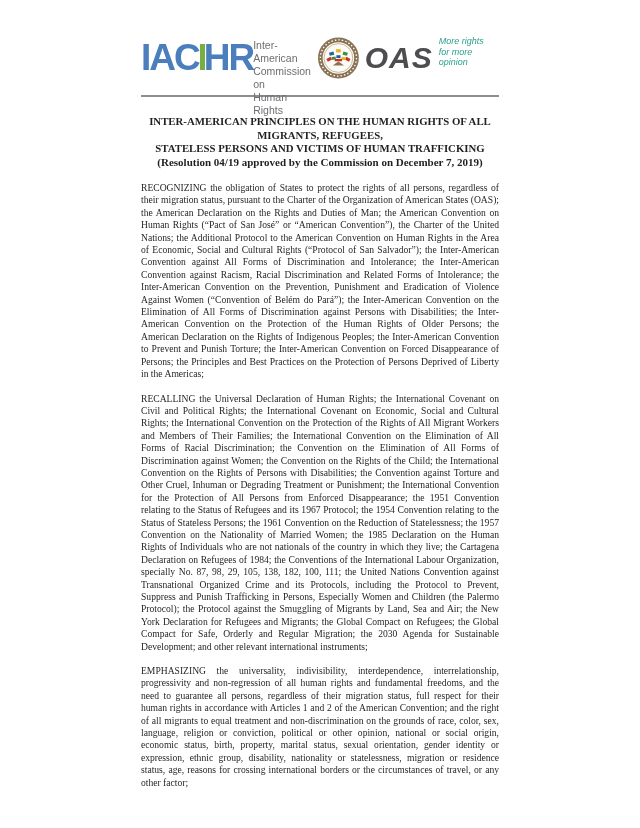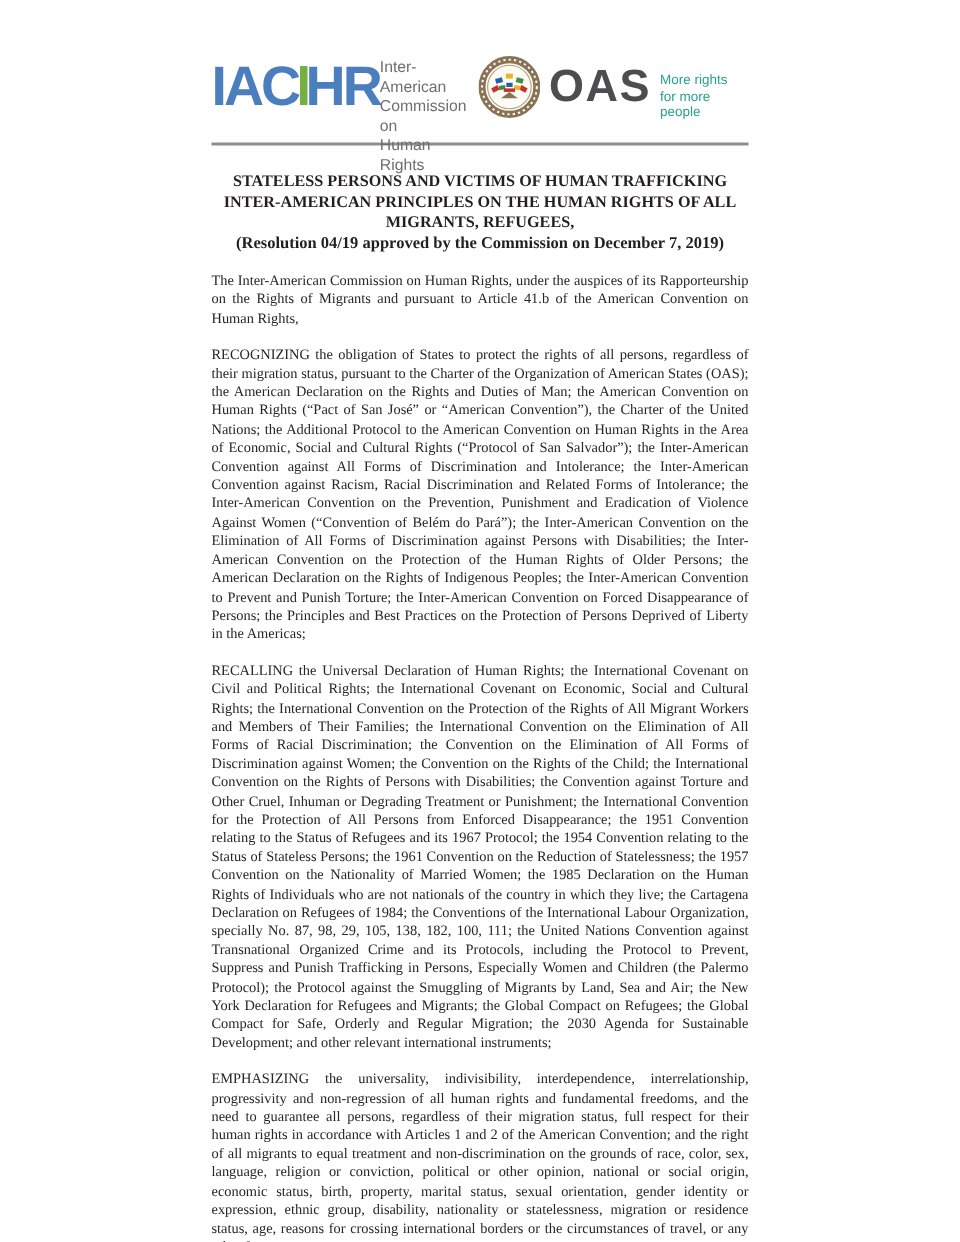--- a/index.html
+++ b/index.html
@@ -41,36 +41,36 @@
     margin: 0 -1px 0 1px;
     vertical-align: baseline;
   }
   .iachr-sub {
     font-family: "Liberation Sans", sans-serif;
     font-size: 10.5px;
     line-height: 13px;
     color: var(--logo_gray, #6d6e71);
     margin-top: 3px;
   }
-  .oas-logo { display: flex; align-items: flex-start; }
+  .oas-logo { display: flex; align-items: flex-start; font-style: italic; }
   .oas-text {
     font-family: "Liberation Sans", sans-serif;
     font-weight: 700;
     font-size: 30px;
     letter-spacing: 1px;
     color: var(--oas_dark, #4d4d4f);
     margin: 0 6px 0 6px;
     line-height: 44px;
   }
   .oas-tagline {
     font-family: "Liberation Sans", sans-serif;
     font-size: 9px;
     line-height: 10.5px;
     color: var(--oas_teal, #2aa18c);
-    margin-top: 12px;
+    margin-top: 0;
   }
 
   .header-divider {
     border: none;
     border-top: 2px solid var(--rule_gray, #8e8e8e);
     margin: 9px 0 0 0;
   }
 
   
   .title-block { margin-top: 18px; text-align: center; }
@@ -131,36 +131,35 @@
           <rect x="-7" y="-4" width="4.5" height="3" fill="#3e8f44" transform="rotate(-10)"></rect>
           <rect x="-2.2" y="-5" width="4.5" height="3" fill="#2b5ca8"></rect>
           <rect x="3" y="-4" width="4.5" height="3" fill="#e8b524" transform="rotate(10)"></rect>
           <rect x="-4" y="-1" width="8" height="2.5" fill="#c8322b"></rect>
           <path d="M -6 6 L 0 1.5 L 6 6 Z" fill="#8a7355"></path>
         </g>
       </svg>
       <span class="oas-text">OAS</span>
       <div class="oas-tagline">
         <div>More rights</div>
-        <div>for more people</div>
+        <div>for more opinion</div>
       </div>
     </div>
 
   </div>
 
   <hr class="header-divider">
 
   <div class="title-block">
     <div class="doc-title">
+      <div>INTER-AMERICAN PRINCIPLES ON THE HUMAN RIGHTS OF ALL MIGRANTS, REFUGEES,</div>
       <div>STATELESS PERSONS AND VICTIMS OF HUMAN TRAFFICKING</div>
-      <div>INTER-AMERICAN PRINCIPLES ON THE HUMAN RIGHTS OF ALL MIGRANTS, REFUGEES,</div>
     </div>
     <div class="doc-subtitle">(Resolution 04/19 approved by the Commission on December 7, 2019)</div>
   </div>
 
   <div class="body-text" id="paragraphs">
-      <p><span>The Inter-American Commission on Human Rights, under the auspices of its Rapporteurship on the Rights of Migrants and pursuant to Article 41.b of the American Convention on Human Rights,</span></p>
       <p><span>RECOGNIZING the obligation of States to protect the rights of all persons, regardless of their migration status, pursuant to the Charter of the Organization of American States (OAS); the American Declaration on the Rights and Duties of Man; the American Convention on Human Rights (“Pact of San José” or “American Convention”), the Charter of the United Nations; the Additional Protocol to the American Convention on Human Rights in the Area of Economic, Social and Cultural Rights (“Protocol of San Salvador”); the Inter-American Convention against All Forms of Discrimination and Intolerance; the Inter-American Convention against Racism, Racial Discrimination and Related Forms of Intolerance; the Inter-American Convention on the Prevention, Punishment and Eradication of Violence Against Women (“Convention of Belém do Pará”); the Inter-American Convention on the Elimination of All Forms of Discrimination against Persons with Disabilities; the Inter-American Convention on the Protection of the Human Rights of Older Persons; the American Declaration on the Rights of Indigenous Peoples; the Inter-American Convention to Prevent and Punish Torture; the Inter-American Convention on Forced Disappearance of Persons; the Principles and Best Practices on the Protection of Persons Deprived of Liberty in the Americas;</span></p>
       <p><span>RECALLING the Universal Declaration of Human Rights; the International Covenant on Civil and Political Rights; the International Covenant on Economic, Social and Cultural Rights; the International Convention on the Protection of the Rights of All Migrant Workers and Members of Their Families; the International Convention on the Elimination of All Forms of Racial Discrimination; the Convention on the Elimination of All Forms of Discrimination against Women; the Convention on the Rights of the Child; the International Convention on the Rights of Persons with Disabilities; the Convention against Torture and Other Cruel, Inhuman or Degrading Treatment or Punishment; the International Convention for the Protection of All Persons from Enforced Disappearance; the 1951 Convention relating to the Status of Refugees and its 1967 Protocol; the 1954 Convention relating to the Status of Stateless Persons; the 1961 Convention on the Reduction of Statelessness; the 1957 Convention on the Nationality of Married Women; the 1985 Declaration on the Human Rights of Individuals who are not nationals of the country in which they live; the Cartagena Declaration on Refugees of 1984; the Conventions of the International Labour Organization, specially No. 87, 98, 29, 105, 138, 182, 100, 111; the United Nations Convention against Transnational Organized Crime and its Protocols, including the Protocol to Prevent, Suppress and Punish Trafficking in Persons, Especially Women and Children (the Palermo Protocol); the Protocol against the Smuggling of Migrants by Land, Sea and Air; the New York Declaration for Refugees and Migrants; the Global Compact on Refugees; the Global Compact for Safe, Orderly and Regular Migration; the 2030 Agenda for Sustainable Development; and other relevant international instruments;</span></p>
       <p><span>EMPHASIZING the universality, indivisibility, interdependence, interrelationship, progressivity and non-regression of all human rights and fundamental freedoms, and the need to guarantee all persons, regardless of their migration status, full respect for their human rights in accordance with Articles 1 and 2 of the American Convention; and the right of all migrants to equal treatment and non-discrimination on the grounds of race, color, sex, language, religion or conviction, political or other opinion, national or social origin, economic status, birth, property, marital status, sexual orientation, gender identity or expression, ethnic group, disability, nationality or statelessness, migration or residence status, age, reasons for crossing international borders or the circumstances of travel, or any other factor;</span></p>
     </div>
 
 </div>
 
 </body></html>

